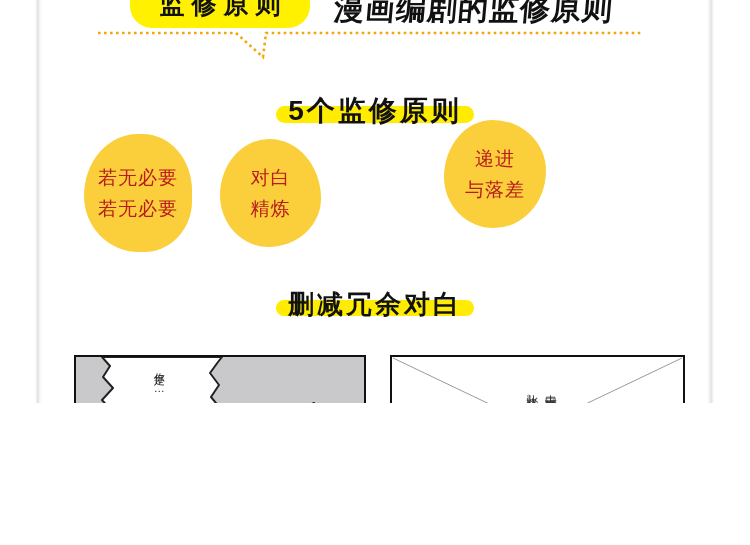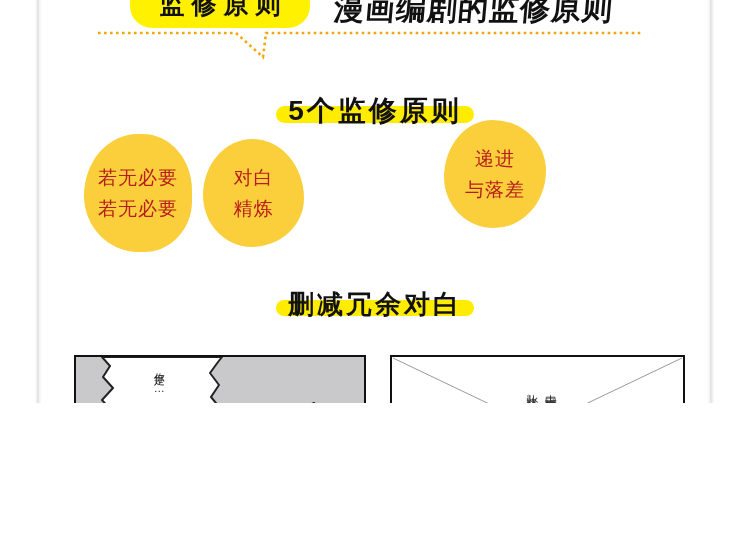--- a/index.html
+++ b/index.html
@@ -36,21 +36,21 @@
   #heading-example .hl-band{top:13px;height:16px;}
   #heading-example .hl-txt{font-size:26px;letter-spacing:3px;}
 
   
   .blob{
     position:absolute;background:#FBCF3B;display:flex;flex-direction:column;
     align-items:center;justify-content:center;row-gap:12px;text-align:center;
   }
   .blob span{font-size:19px;color:#b91c1c;letter-spacing:1px;line-height:1;}
   .blob.b1{left:84px;top:134px;width:108px;height:118px;border-radius:52% 48% 47% 53% / 55% 50% 45% 50%;}
-  .blob.b2{left:203px;top:139px;width:101px;height:108px;border-radius:49% 51% 52% 48% / 52% 55% 45% 48%;}
+  .blob.b2{left:220px;top:139px;width:101px;height:108px;border-radius:49% 51% 52% 48% / 52% 55% 45% 48%;}
   .blob.b3{left:325px;top:139px;width:101px;height:108px;border-radius:51% 49% 48% 52% / 47% 52% 48% 53%;}
   .blob.b4{left:444px;top:120px;width:102px;height:108px;border-radius:48% 52% 51% 49% / 53% 47% 53% 47%;}
   .blob.b5{left:561px;top:136px;width:104px;height:110px;border-radius:52% 48% 50% 50% / 49% 54% 46% 51%;}
 
   
   .panel{position:absolute;background:#ffffff;border:2px solid #111;box-sizing:border-box;overflow:hidden;}
   .panel svg{display:block;}
   #panel-a{left:74px;top:355px;width:292px;height:144px;}
   #panel-b{left:390px;top:355px;width:295px;height:144px;}
   #panel-c{left:74px;top:510px;width:292px;height:84px;}

